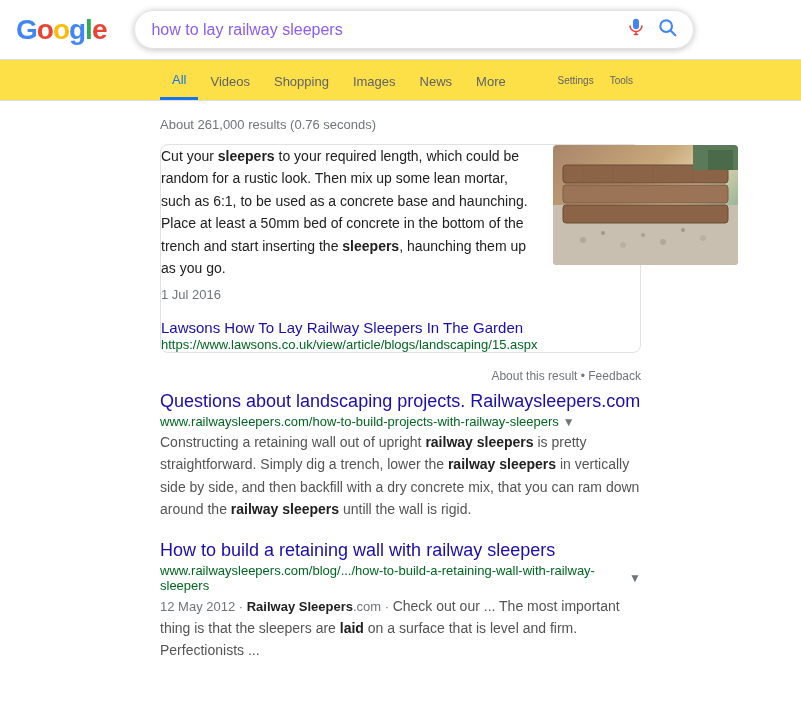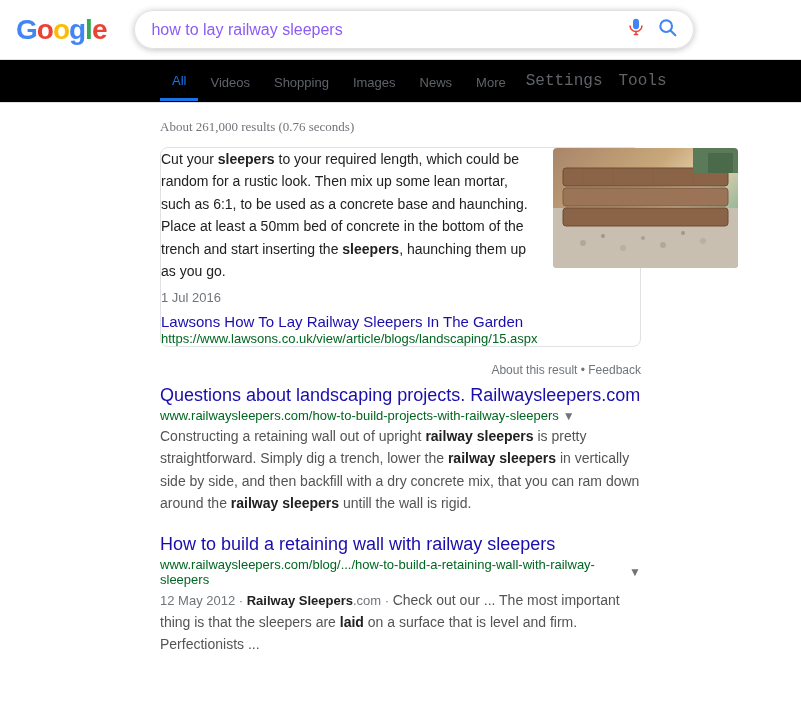--- a/index.html
+++ b/index.html
@@ -15,38 +15,38 @@
     .logo span:nth-child(5) { color: #34A853; }
     .logo span:nth-child(6) { color: #EA4335; }
 
     .search-bar { display: flex; align-items: center; border: 1px solid #dfe1e5; border-radius: 24px; padding: 6px 16px; width: 560px; box-shadow: 0 1px 6px rgba(32,33,36,.28); }
     .search-input { flex: 1; border: none; outline: none; font-size: 16px; color: #8b5cf6; }
     .search-icons { display: flex; align-items: center; gap: 12px; }
     .mic-icon { color: #4285F4; font-size: 18px; cursor: pointer; }
     .search-icon-btn { color: #4285F4; font-size: 18px; cursor: pointer; }
 
     
-    .nav-tabs { display: flex; align-items: center; padding: 0 160px; border-bottom: 1px solid #e0e0e0; background: #000000; }
+    .nav-tabs { display: flex; align-items: center; padding: 0 160px; border-bottom: 1px solid #e0e0e0; background: #fde047; }
     .nav-tab { padding: 12px 12px 10px; font-size: 13px; color: #5f6368; cursor: pointer; text-decoration: none; position: relative; white-space: nowrap; }
     .nav-tab.active { color: #1a73e8; border-bottom: 3px solid #1a73e8; font-weight: 500; }
     .nav-sep { flex: 1; }
-    .nav-settings { padding: 12px 8px; font-size: 16px; color: #5f6368; cursor: pointer; font-family: Liberation Mono, monospace; }
+    .nav-settings { padding: 12px 8px; font-size: 10px; color: #5f6368; cursor: pointer; }
 
     
     .results-area { padding: 8px 160px; }
-    .results-count { color: #70757a; font-size: 13px; padding: 8px 0 12px; font-family: Liberation Serif, serif; }
+    .results-count { color: #70757a; font-size: 13px; padding: 8px 0 12px; }
 
     
     .featured-box { border: 1px solid #dfe1e5; border-radius: 8px; margin-bottom: 16px; display: flex; gap: 16px; }
     .featured-text { flex: 1; font-size: 14px; line-height: 1.6; color: #212121; }
     .featured-text b { font-weight: 700; }
     .featured-date { color: #70757a; font-size: 13px; margin-top: 8px; }
     .featured-img { width: 185px; height: 120px; background: #c8b99a; border-radius: 4px; overflow: hidden; flex-shrink: 0; position: relative; }
     .featured-img-inner { width: 100%; height: 100%; background: linear-gradient(135deg, #a8856a 0%, #c8a87a 40%, #e8d4b0 60%, #9ab89a 80%, #789078 100%); }
-    .featured-link-box { margin-top: 8px; }
+    .featured-link-box { margin-top: 17px; }
     .featured-link { color: #1a0dab; font-size: 15px; text-decoration: none; }
     .featured-url { color: #006621; font-size: 13px; }
     .about-result { text-align: right; font-size: 12px; color: #70757a; margin-bottom: 8px; }
 
     
     .result-item { margin-bottom: 20px; max-width: 600px; }
     .result-title { font-size: 18px; color: #1a0dab; cursor: pointer; text-decoration: none; }
     .result-url-row { display: flex; align-items: center; gap: 4px; margin: 2px 0; }
     .result-url { color: #006621; font-size: 13px; }
     .result-url b { font-weight: 400; }

